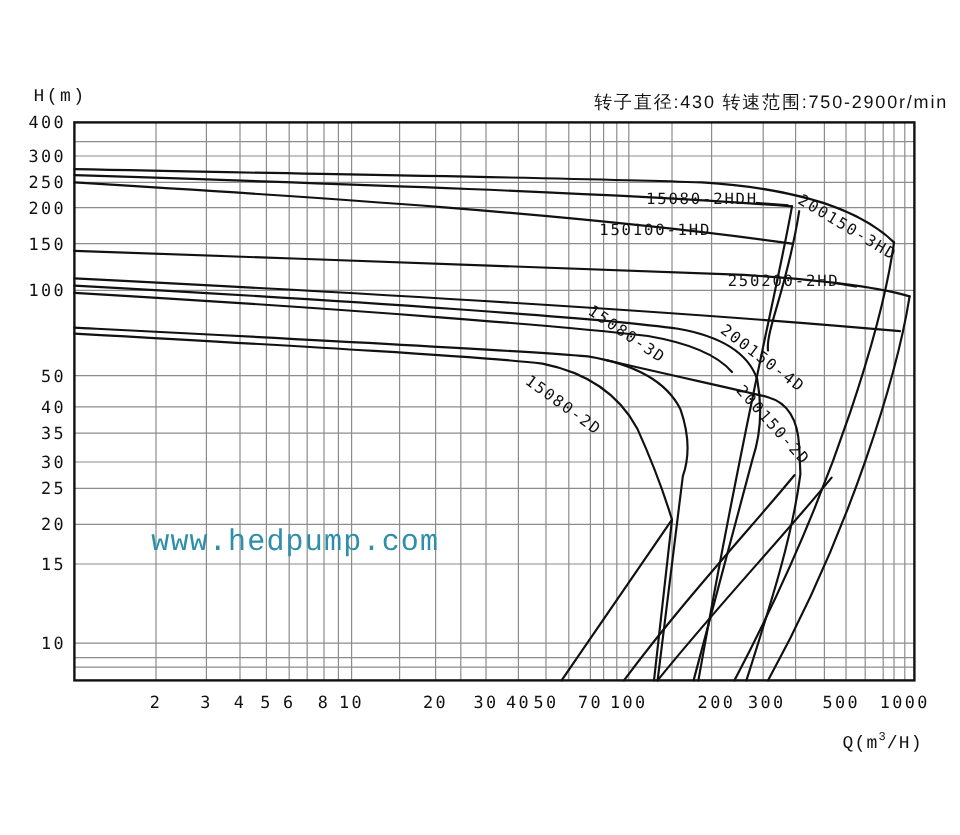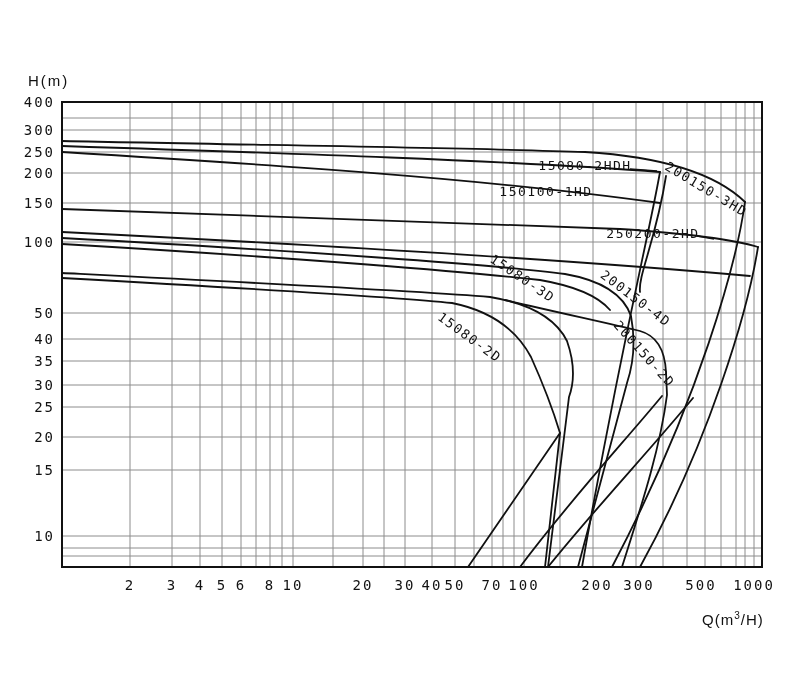--- a/index.html
+++ b/index.html
@@ -1,20 +1,20 @@
 <!DOCTYPE html>
 <html><head>
 <meta charset="utf-8">
 <style>
   html,body{margin:0;padding:0;background:#fff;}
   #stage{position:relative;width:800px;height:696px;background:#ffffff;overflow:hidden;
          font-family:"DejaVu Sans Mono","Liberation Mono",monospace;color:#111;}
   #chart-svg{position:absolute;left:0;top:0;}
   .abs{position:absolute;white-space:nowrap;}
-  .mono{font-family:Liberation Sans, sans-serif;}
+  .mono{font-family:Liberation Mono, monospace;}
   .cjk{font-family:"Liberation Sans","DejaVu Sans",sans-serif;}
   #y-axis-title{left:28px;top:72px;font-size:15px;letter-spacing:2px;}
   #chart-title{right:10px;top:76px;font-size:15px;letter-spacing:1.5px;}
   #x-axis-title{left:702px;top:610px;font-size:15px;letter-spacing:1px;}
   #x-axis-title sup{font-size:10px;}
   #wm-company{left:84px;top:406px;font-size:30px;letter-spacing:1px;}
   #wm-url{left:126px;top:437px;font-size:25px;letter-spacing:1px;}
 </style>
 </head>
 <body>
@@ -124,17 +124,19 @@
       <text x="55" y="366" text-anchor="end" fill="#111" font-size="14" letter-spacing="2" font-family="&quot;DejaVu Sans Mono&quot;,&quot;Liberation Mono&quot;,monospace">35</text>
       <text x="55" y="390" text-anchor="end" fill="#111" font-size="14" letter-spacing="2" font-family="&quot;DejaVu Sans Mono&quot;,&quot;Liberation Mono&quot;,monospace">30</text>
       <text x="55" y="412" text-anchor="end" fill="#111" font-size="14" letter-spacing="2" font-family="&quot;DejaVu Sans Mono&quot;,&quot;Liberation Mono&quot;,monospace">25</text>
       <text x="55" y="442" text-anchor="end" fill="#111" font-size="14" letter-spacing="2" font-family="&quot;DejaVu Sans Mono&quot;,&quot;Liberation Mono&quot;,monospace">20</text>
       <text x="55" y="475" text-anchor="end" fill="#111" font-size="14" letter-spacing="2" font-family="&quot;DejaVu Sans Mono&quot;,&quot;Liberation Mono&quot;,monospace">15</text>
       <text x="55" y="541" text-anchor="end" fill="#111" font-size="14" letter-spacing="2" font-family="&quot;DejaVu Sans Mono&quot;,&quot;Liberation Mono&quot;,monospace">10</text>
     </svg>
 
   <div class="abs mono" id="y-axis-title">H(m)</div>
 
+  <div class="abs cjk" id="chart-title">转子直径:430 转速范围:750-2900r/min</div>
 
   <div class="abs mono" id="x-axis-title"><span>Q(m</span><sup>3</sup><span>/H)</span></div>
 
 
+  <div class="abs mono" id="wm-url" style="color: rgb(47, 143, 168);">www.hedpump.com</div>
 </div>
 
 </body></html>

